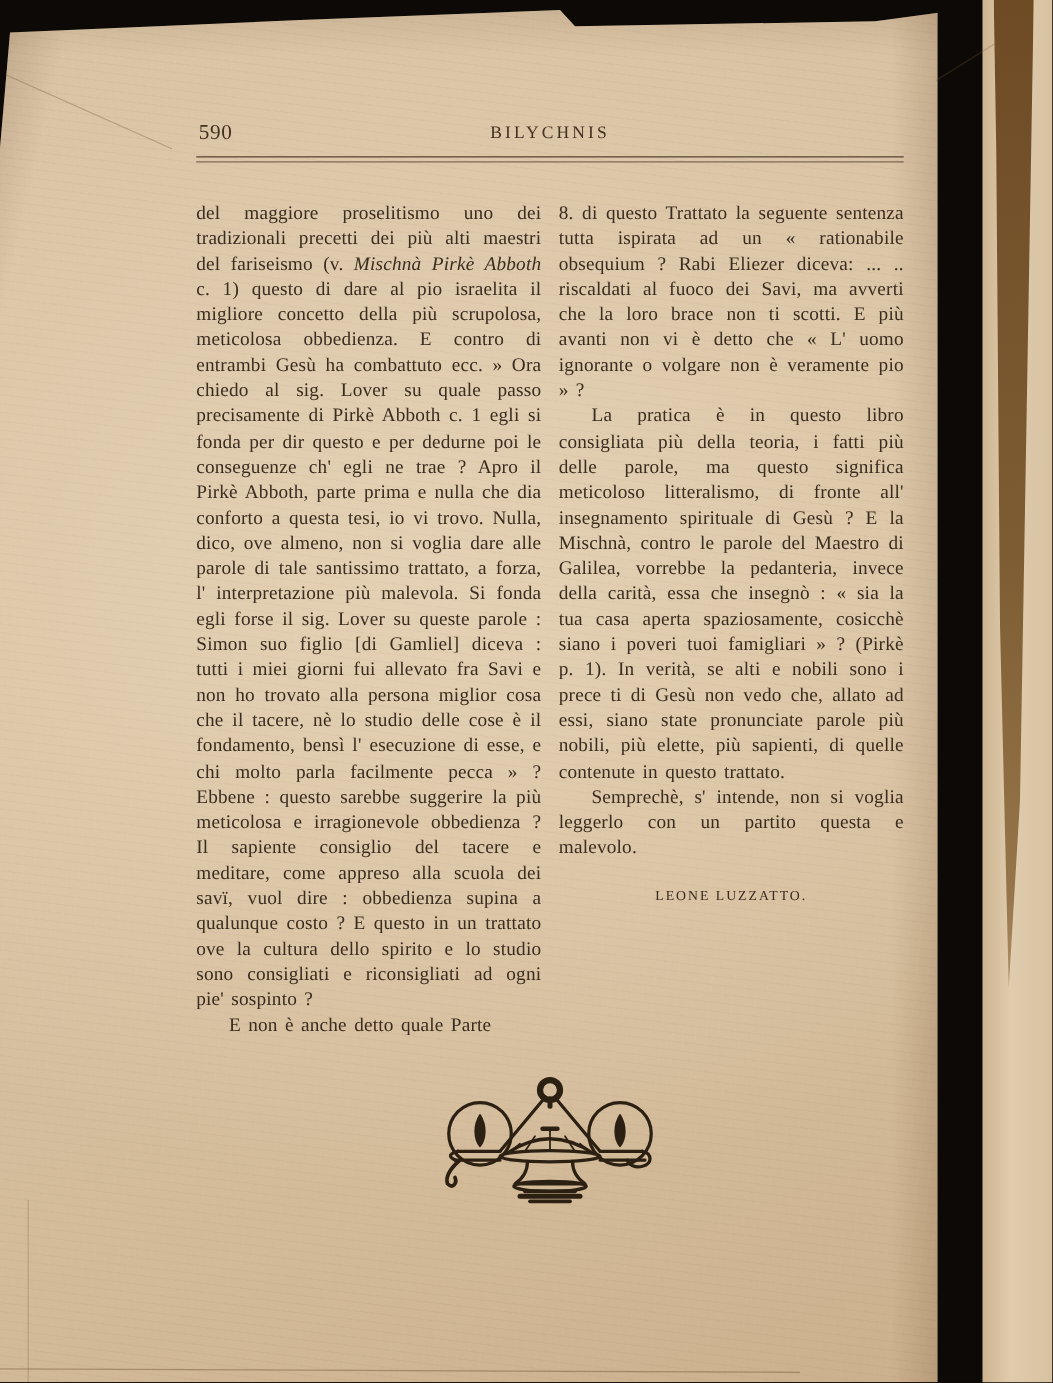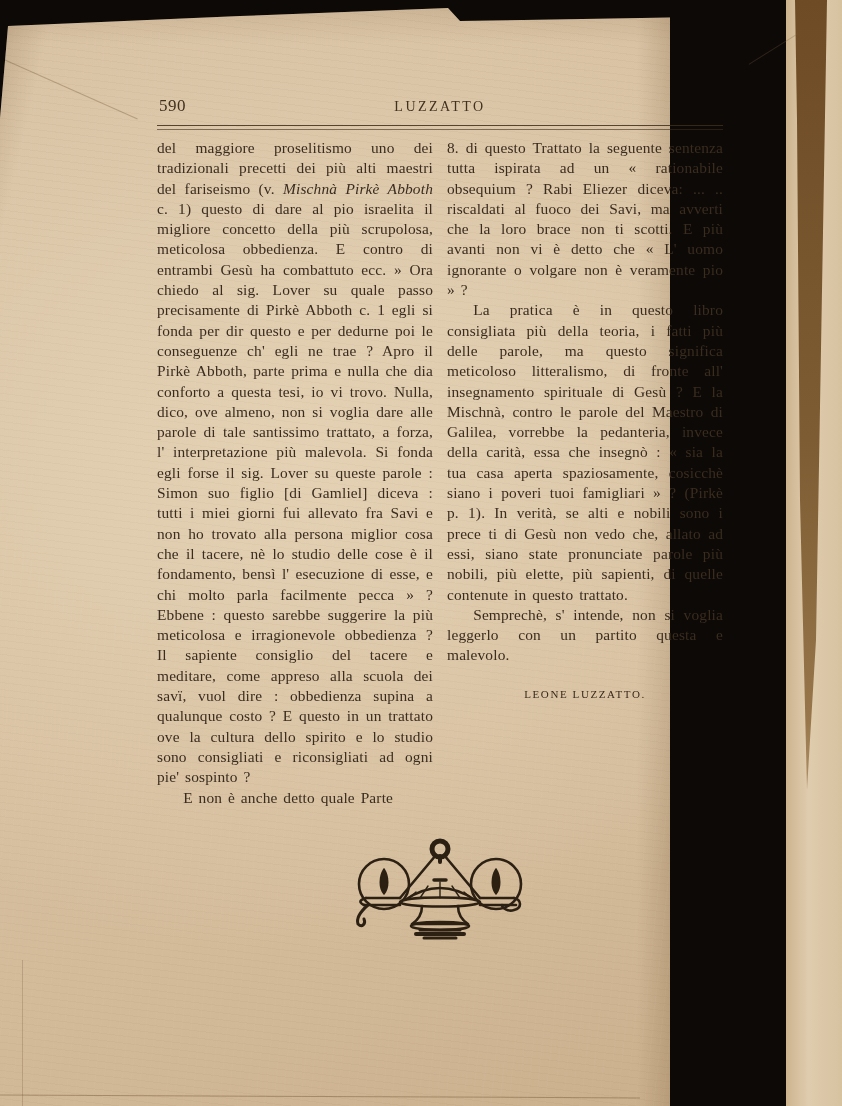--- a/index.html
+++ b/index.html
@@ -14,21 +14,21 @@
     background:linear-gradient(to right,#cdb48f,#dfccae 40%,#d7c2a0);
   }
   
   .page-gap{
     position:absolute;left:786px;top:0;width:46px;height:800px;
     background:linear-gradient(to bottom,#6e4b25,#7d5c33 55%,#97764b 90%,#b2956c);
     clip-path:polygon(9px 0px,41px 0px,30px 640px,21px 790px,14px 500px,11px 120px);
   }
   
   .page{
-    position:absolute;left:0;top:0;width:670px;height:1106px;
+    position:absolute;left:0;top:0;width:750px;height:1106px;
     clip-path:polygon(8px 26px,240px 16px,448px 8px,460px 21px,700px 17px,797px 4px,812px 420px,829px 1106px,0px 1106px,0px 118px);
     background:
       radial-gradient(ellipse 900px 700px at 46% 42%, rgba(238,222,196,.55), rgba(238,222,196,0) 70%),
       linear-gradient(103deg, rgba(120,90,58,.28) 0%, rgba(120,90,58,0) 6%),
       linear-gradient(to left, rgba(116,86,52,.22) 0%, rgba(116,86,52,0) 5%),
       linear-gradient(to bottom, rgba(116,86,52,.18) 0%, rgba(116,86,52,0) 4%),
       linear-gradient(160deg,#d9c3a5 0%,#d8c2a2 45%,#d3bb9a 75%,#cbb08d 100%);
   }
   .crease-top-left{
     position:absolute;left:-6px;top:88px;width:150px;height:1px;
@@ -56,21 +56,21 @@
   .page-number{position:absolute;left:2px;top:0;font-size:17px;letter-spacing:.5px;color:#41311f;}
   .journal-title{
     position:absolute;left:0;right:0;top:3px;text-align:center;
     font-size:14px;letter-spacing:2.5px;color:#41311f;
   }
   .double-rule{
     margin-top:5px;height:3px;
     border-top:1.7px solid rgba(62,46,28,.85);
     border-bottom:1.5px solid rgba(62,46,28,.6);
   }
-  .cols{display:flex;gap:14px;margin-top:8px;}
+  .cols{display:flex;gap:14px;margin-top:31px;}
   .col{width:276px;}
   .para{
     margin:0;font-size:15.4px;line-height:20.3px;text-align:justify;
     word-spacing:.12em;letter-spacing:.01em;color:#3a2c1f;
   }
   .para.indent{text-indent:1.7em;}
   .para i{font-style:italic;}
   .signature{
     margin:22px 0 0 0;text-align:center;font-size:11px;
     letter-spacing:1.6px;color:#38291b;
@@ -88,21 +88,21 @@
   <div class="crease-top-left"></div>
   <div class="crease-right"></div>
   <div class="left-crease"></div>
   <div class="bottom-edge-line"></div>
   <div class="grain"></div>
 
   <div class="content">
 
     <div class="header-row">
       <span class="page-number">590</span>
-      <span class="journal-title">LUZZATTO</span>
+      <span class="journal-title">BILYCHNIS</span>
     </div>
     <div class="double-rule"></div>
 
     <div class="cols">
 
       <div class="col">
         <p class="para"><span>del maggiore proselitismo uno dei tradizionali precetti dei più alti maestri del fariseismo (v. </span><i>Mischnà Pirkè Abboth</i><span> c. 1) questo di dare al pio israelita il migliore concetto della più scrupolosa, meticolosa obbedienza. E contro di entrambi Gesù ha combattuto ecc. » Ora chiedo al sig. Lover su quale passo precisamente di Pirkè Abboth c. 1 egli si fonda per dir questo e per dedurne poi le conseguenze ch' egli ne trae ? Apro il Pirkè Abboth, parte prima e nulla che dia conforto a questa tesi, io vi trovo. Nulla, dico, ove almeno, non si voglia dare alle parole di tale santissimo trattato, a forza, l' interpretazione più malevola. Si fonda egli forse il sig. Lover su queste parole : Simon suo figlio [di Gamliel] diceva : tutti i miei giorni fui allevato fra Savi e non ho trovato alla persona miglior cosa che il tacere, nè lo studio delle cose è il fondamento, bensì l' esecuzione di esse, e chi molto parla facilmente pecca » ? Ebbene : questo sarebbe suggerire la più meticolosa e irragionevole obbedienza ? Il sapiente consiglio del tacere e meditare, come appreso alla scuola dei savï, vuol dire : obbedienza supina a qualunque costo ? E questo in un trattato ove la cultura dello spirito e lo studio sono consigliati e riconsigliati ad ogni pie' sospinto ?</span></p>
         <p class="para indent">E non è anche detto quale Parte</p>
       </div>
 

